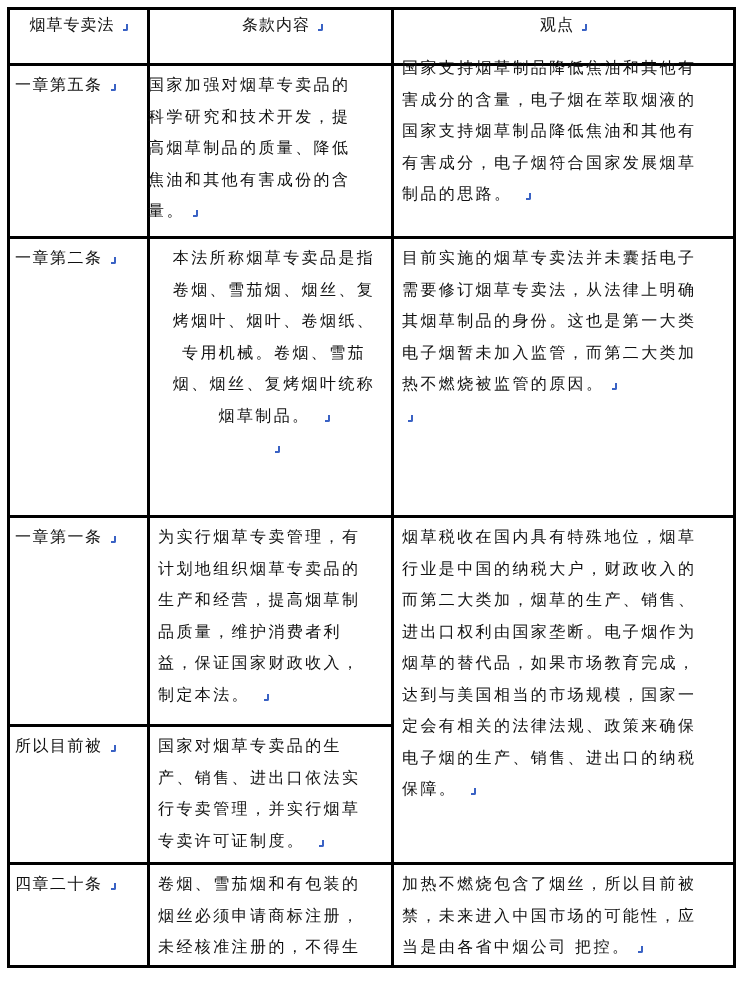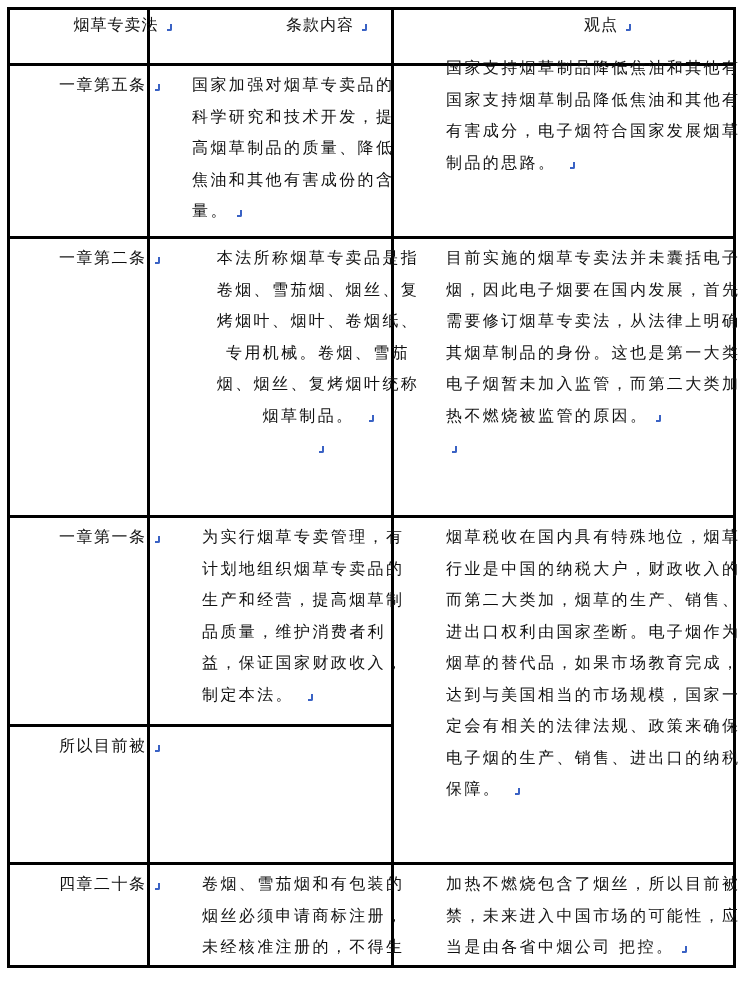--- a/index.html
+++ b/index.html
@@ -28,21 +28,20 @@
     }
     .hline { height: 3px; }
     .vline { width: 3px; }
     .cell {
       position: absolute;
       box-sizing: border-box;
       font-size: 16px;
       line-height: 31.5px;
       letter-spacing: 2.4px;
       word-break: break-all;
-      margin-left: 44px;
     }
     .cell.header {
       text-align: center;
       line-height: 20px;
       padding-top: 5px;
       font-size: 16px;
       letter-spacing: 1px;
     }
     .para-mark {
       display: inline-block;
@@ -92,40 +91,40 @@
   </div>
   <div class="cell" style="left:141px;top:62px;width:232px;">
     <span class="para-line">国家加强对烟草专卖品的</span>
     <span class="para-line">科学研究和技术开发，提</span>
     <span class="para-line">高烟草制品的质量、降低</span>
     <span class="para-line">焦油和其他有害成份的含</span>
     <span class="para-line"><span>量。</span><span class="para-mark"></span></span>
   </div>
   <div class="cell" style="left:395px;top:45px;width:332px;">
     <span class="para-line">国家支持烟草制品降低焦油和其他有</span>
+    <span class="para-line">害成分的含量，电子烟在萃取烟液的</span>
     <span class="para-line">国家支持烟草制品降低焦油和其他有</span>
     <span class="para-line">有害成分，电子烟符合国家发展烟草</span>
     <span class="para-line"><span>制品的思路。</span><span class="para-mark" style="margin-left:14px;"></span></span>
   </div>
 
   <div class="cell" style="left:8px;top:235px;width:130px;letter-spacing:1.5px;">
     <span>一章第二条</span><span class="para-mark"></span>
   </div>
   <div class="cell" style="left:151px;top:235px;width:232px;text-align:center;">
     <span class="para-line">本法所称烟草专卖品是指</span>
     <span class="para-line">卷烟、雪茄烟、烟丝、复</span>
     <span class="para-line">烤烟叶、烟叶、卷烟纸、</span>
     <span class="para-line">专用机械。卷烟、雪茄</span>
     <span class="para-line">烟、烟丝、复烤烟叶统称</span>
     <span class="para-line"><span>烟草制品。</span><span class="para-mark" style="margin-left:14px;"></span></span>
     <span class="para-line"><span class="para-mark" style="margin-left:6px;"></span></span>
   </div>
   <div class="cell" style="left:395px;top:235px;width:332px;">
     <span class="para-line">目前实施的烟草专卖法并未囊括电子</span>
-    <span class="para-line">烟，因此电子烟要在国内发展，首先</span>
     <span class="para-line">需要修订烟草专卖法，从法律上明确</span>
     <span class="para-line">其烟草制品的身份。这也是第一大类</span>
     <span class="para-line">电子烟暂未加入监管，而第二大类加</span>
     <span class="para-line"><span>热不燃烧被监管的原因。</span><span class="para-mark"></span></span>
     <span class="para-line"><span class="para-mark" style="margin-left:6px;"></span></span>
   </div>
 
   <div class="cell" style="left:8px;top:514px;width:130px;letter-spacing:1.5px;">
     <span>一章第一条</span><span class="para-mark"></span>
   </div>
@@ -145,20 +144,26 @@
     <span class="para-line">烟草的替代品，如果市场教育完成，</span>
     <span class="para-line">达到与美国相当的市场规模，国家一</span>
     <span class="para-line">定会有相关的法律法规、政策来确保</span>
     <span class="para-line">电子烟的生产、销售、进出口的纳税</span>
     <span class="para-line"><span>保障。</span><span class="para-mark" style="margin-left:14px;"></span></span>
   </div>
 
   <div class="cell" style="left:8px;top:723px;width:130px;letter-spacing:1.5px;">
     <span>所以目前被</span><span class="para-mark"></span>
   </div>
+  <div class="cell" style="left:151px;top:723px;width:232px;">
+    <span class="para-line">国家对烟草专卖品的生</span>
+    <span class="para-line">产、销售、进出口依法实</span>
+    <span class="para-line">行专卖管理，并实行烟草</span>
+    <span class="para-line"><span>专卖许可证制度。</span><span class="para-mark" style="margin-left:14px;"></span></span>
+  </div>
 
   <div class="cell" style="left:8px;top:861px;width:130px;letter-spacing:1.5px;">
     <span>四章二十条</span><span class="para-mark"></span>
   </div>
   <div class="cell" style="left:151px;top:861px;width:232px;">
     <span class="para-line">卷烟、雪茄烟和有包装的</span>
     <span class="para-line">烟丝必须申请商标注册，</span>
     <span class="para-line">未经核准注册的，不得生</span>
   </div>
   <div class="cell" style="left:395px;top:861px;width:332px;">

